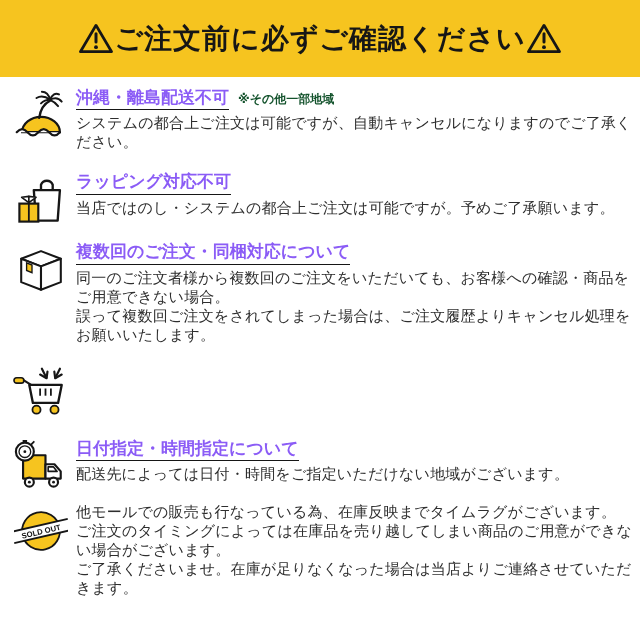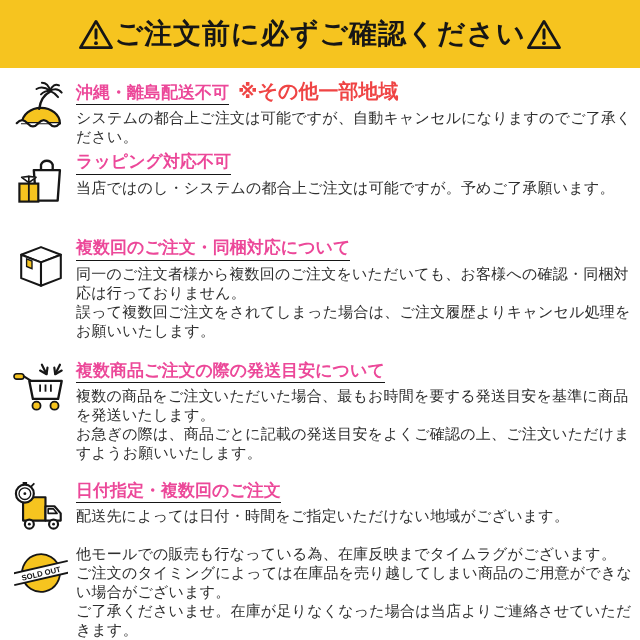--- a/index.html
+++ b/index.html
@@ -3,35 +3,35 @@
 <meta charset="utf-8">
 <style>
   :root{
     --accent_yellow:#F6C41F;
     --text_dark:#1b1b1b;
     --text_body:#2e2e2e;
   }
   *{margin:0;padding:0;box-sizing:border-box;}
   html,body{width:640px;height:640px;overflow:hidden;background:#ffffff;
     font-family:"Liberation Sans","DejaVu Sans",sans-serif;color:var(--text_dark);}
-  .banner{height:68px;background:var(--accent_yellow);display:flex;align-items:center;justify-content:center;}
+  .banner{height:77px;background:var(--accent_yellow);display:flex;align-items:center;justify-content:center;}
   .banner-title{font-size:28px;font-weight:700;letter-spacing:1px;color:#161616;}
   .warning-svg{display:block;}
   .sections{padding:0 8px 0 12px;}
   .section{display:flex;align-items:flex-start;}
   .icon-col{width:58px;min-width:58px;display:flex;justify-content:center;padding-top:2px;margin-right:6px;}
   .text-col{flex:1;}
   .heading-row{display:flex;align-items:baseline;gap:9px;margin-bottom:3px;}
-  .heading{font-size:17px;font-weight:700;color:#ec4899;
+  .heading{font-size:17px;font-weight:700;color:#8b5cf6;
     border-bottom:1.5px solid #161616;padding-bottom:1px;display:inline-block;line-height:1.25;}
-  .heading-note{font-size:20px;font-weight:700;color:#ef4444;}
+  .heading-note{font-size:12px;font-weight:700;color:#14532d;}
   .line{font-size:15px;line-height:19px;color:var(--text_body);letter-spacing:0.2px;}
   .mt-s1{margin-top:10px;}
-  .mt-s2{margin-top:5px;}
-  .mt-s3{margin-top:30px;justify-content:center;}
+  .mt-s2{margin-top:20px;}
+  .mt-s3{margin-top:14px;justify-content:center;}
   .mt-s4{margin-top:20px;}
   .mt-s5{margin-top:18px;}
   .mt-s6{margin-top:10px;}
   svg{display:block;}
   .stamp-text{font-family:"Liberation Sans",sans-serif;font-weight:700;}
 </style>
 </head>
 <body>
 
 <div class="banner">
@@ -102,48 +102,41 @@
         <polygon points="30,9 52,17.5 30,26 8,17.5" fill="#fff" stroke="#161616" stroke-width="2.3" stroke-linejoin="round"></polygon>
         <polygon points="8,17.5 30,26 30,52 8,43.5" fill="#fff" stroke="#161616" stroke-width="2.3" stroke-linejoin="round"></polygon>
         <polygon points="52,17.5 30,26 30,52 52,43.5" fill="#fff" stroke="#161616" stroke-width="2.3" stroke-linejoin="round"></polygon>
         <polygon points="14,22 20,24.5 20,33 14,30.5" fill="var(--accent_yellow)" stroke="#161616" stroke-width="1.5"></polygon>
       </svg>
     </div>
     <div class="text-col">
       <div class="heading-row">
         <span class="heading">複数回のご注文・同梱対応について</span>
       </div>
-      <p class="line">同一のご注文者様から複数回のご注文をいただいても、お客様への確認・同梱対応は行っておりません。</p>
+      <p class="line">同一のご注文者様から複数回のご注文をいただいても、お客様への確認・商品をご用意できない場合。</p>
       <p class="line">誤って複数回ご注文をされてしまった場合は、ご注文履歴よりキャンセル処理をお願いいたします。</p>
     </div>
   </div>
 
   <div class="section mt-s4">
     <div class="icon-col">
       <svg width="58" height="54" viewBox="0 0 64 60">
         <rect x="2" y="13" width="11" height="6" rx="3" fill="var(--accent_yellow)" stroke="#161616" stroke-width="1.8"></rect>
         <path d="M13 16 L21 21" stroke="#161616" stroke-width="2.4" stroke-linecap="round"></path>
         <polygon points="19,21 55,21 51,41 23,41" fill="#fff" stroke="#161616" stroke-width="2.6" stroke-linejoin="round"></polygon>
         <line x1="31" y1="25" x2="31" y2="33" stroke="#161616" stroke-width="2"></line>
         <line x1="37" y1="25" x2="37" y2="33" stroke="#161616" stroke-width="2"></line>
         <line x1="43" y1="25" x2="43" y2="33" stroke="#161616" stroke-width="2"></line>
         <circle cx="27" cy="48.5" r="4.5" fill="var(--accent_yellow)" stroke="#161616" stroke-width="2"></circle>
         <circle cx="47" cy="48.5" r="4.5" fill="var(--accent_yellow)" stroke="#161616" stroke-width="2"></circle>
         <path d="M33 3 L38 13" stroke="#161616" stroke-width="2.4" stroke-linecap="round"></path>
         <path d="M31 9.5 L38.2 13.6 L39.2 6.2" fill="none" stroke="#161616" stroke-width="2.4" stroke-linecap="round" stroke-linejoin="round"></path>
         <path d="M53 3 L48 13" stroke="#161616" stroke-width="2.4" stroke-linecap="round"></path>
         <path d="M55 9.5 L47.8 13.6 L46.8 6.2" fill="none" stroke="#161616" stroke-width="2.4" stroke-linecap="round" stroke-linejoin="round"></path>
       </svg>
-    </div>
-    <div class="text-col">
-      <div class="heading-row">
-        <span class="heading">複数商品ご注文の際の発送目安について</span>
-      </div>
-      <p class="line">複数の商品をご注文いただいた場合、最もお時間を要する発送目安を基準に商品を発送いたします。</p>
-      <p class="line">お急ぎの際は、商品ごとに記載の発送目安をよくご確認の上、ご注文いただけますようお願いいたします。</p>
     </div>
   </div>
 
   <div class="section mt-s5">
     <div class="icon-col">
       <svg width="58" height="52" viewBox="0 0 64 58">
         <path d="M12 17 H37 V43 H12 Z" fill="var(--accent_yellow)" stroke="#161616" stroke-width="2.4" stroke-linejoin="round"></path>
         <path d="M37 27 H47 L54 35 V43 H37 Z" fill="#fff" stroke="#161616" stroke-width="2.4" stroke-linejoin="round"></path>
         <path d="M40 30 H46 L50 35 H40 Z" fill="#fff" stroke="#161616" stroke-width="1.8" stroke-linejoin="round"></path>
         <circle cx="19" cy="47" r="5" fill="#fff" stroke="#161616" stroke-width="2.4"></circle>
@@ -152,21 +145,21 @@
         <circle cx="46" cy="47" r="1.6" fill="#161616"></circle>
         <circle cx="14" cy="13" r="10" fill="#fff" stroke="#161616" stroke-width="2.4"></circle>
         <circle cx="14" cy="13" r="6.5" fill="none" stroke="#161616" stroke-width="1.5"></circle>
         <circle cx="14" cy="13" r="1.6" fill="#161616"></circle>
         <rect x="11.5" y="0" width="5" height="3" fill="#161616"></rect>
         <line x1="21.5" y1="4.5" x2="24" y2="2" stroke="#161616" stroke-width="2" stroke-linecap="round"></line>
       </svg>
     </div>
     <div class="text-col">
       <div class="heading-row">
-        <span class="heading">日付指定・複数回のご注文</span>
+        <span class="heading">日付指定・時間指定について</span>
       </div>
       <p class="line">配送先によっては日付・時間をご指定いただけない地域がございます。</p>
     </div>
   </div>
 
   <div class="section mt-s6">
     <div class="icon-col">
       <svg width="54" height="54" viewBox="0 0 60 60">
         <g transform="rotate(-13 30 30)">
           <circle cx="30" cy="30" r="21" fill="var(--accent_yellow)"></circle>

